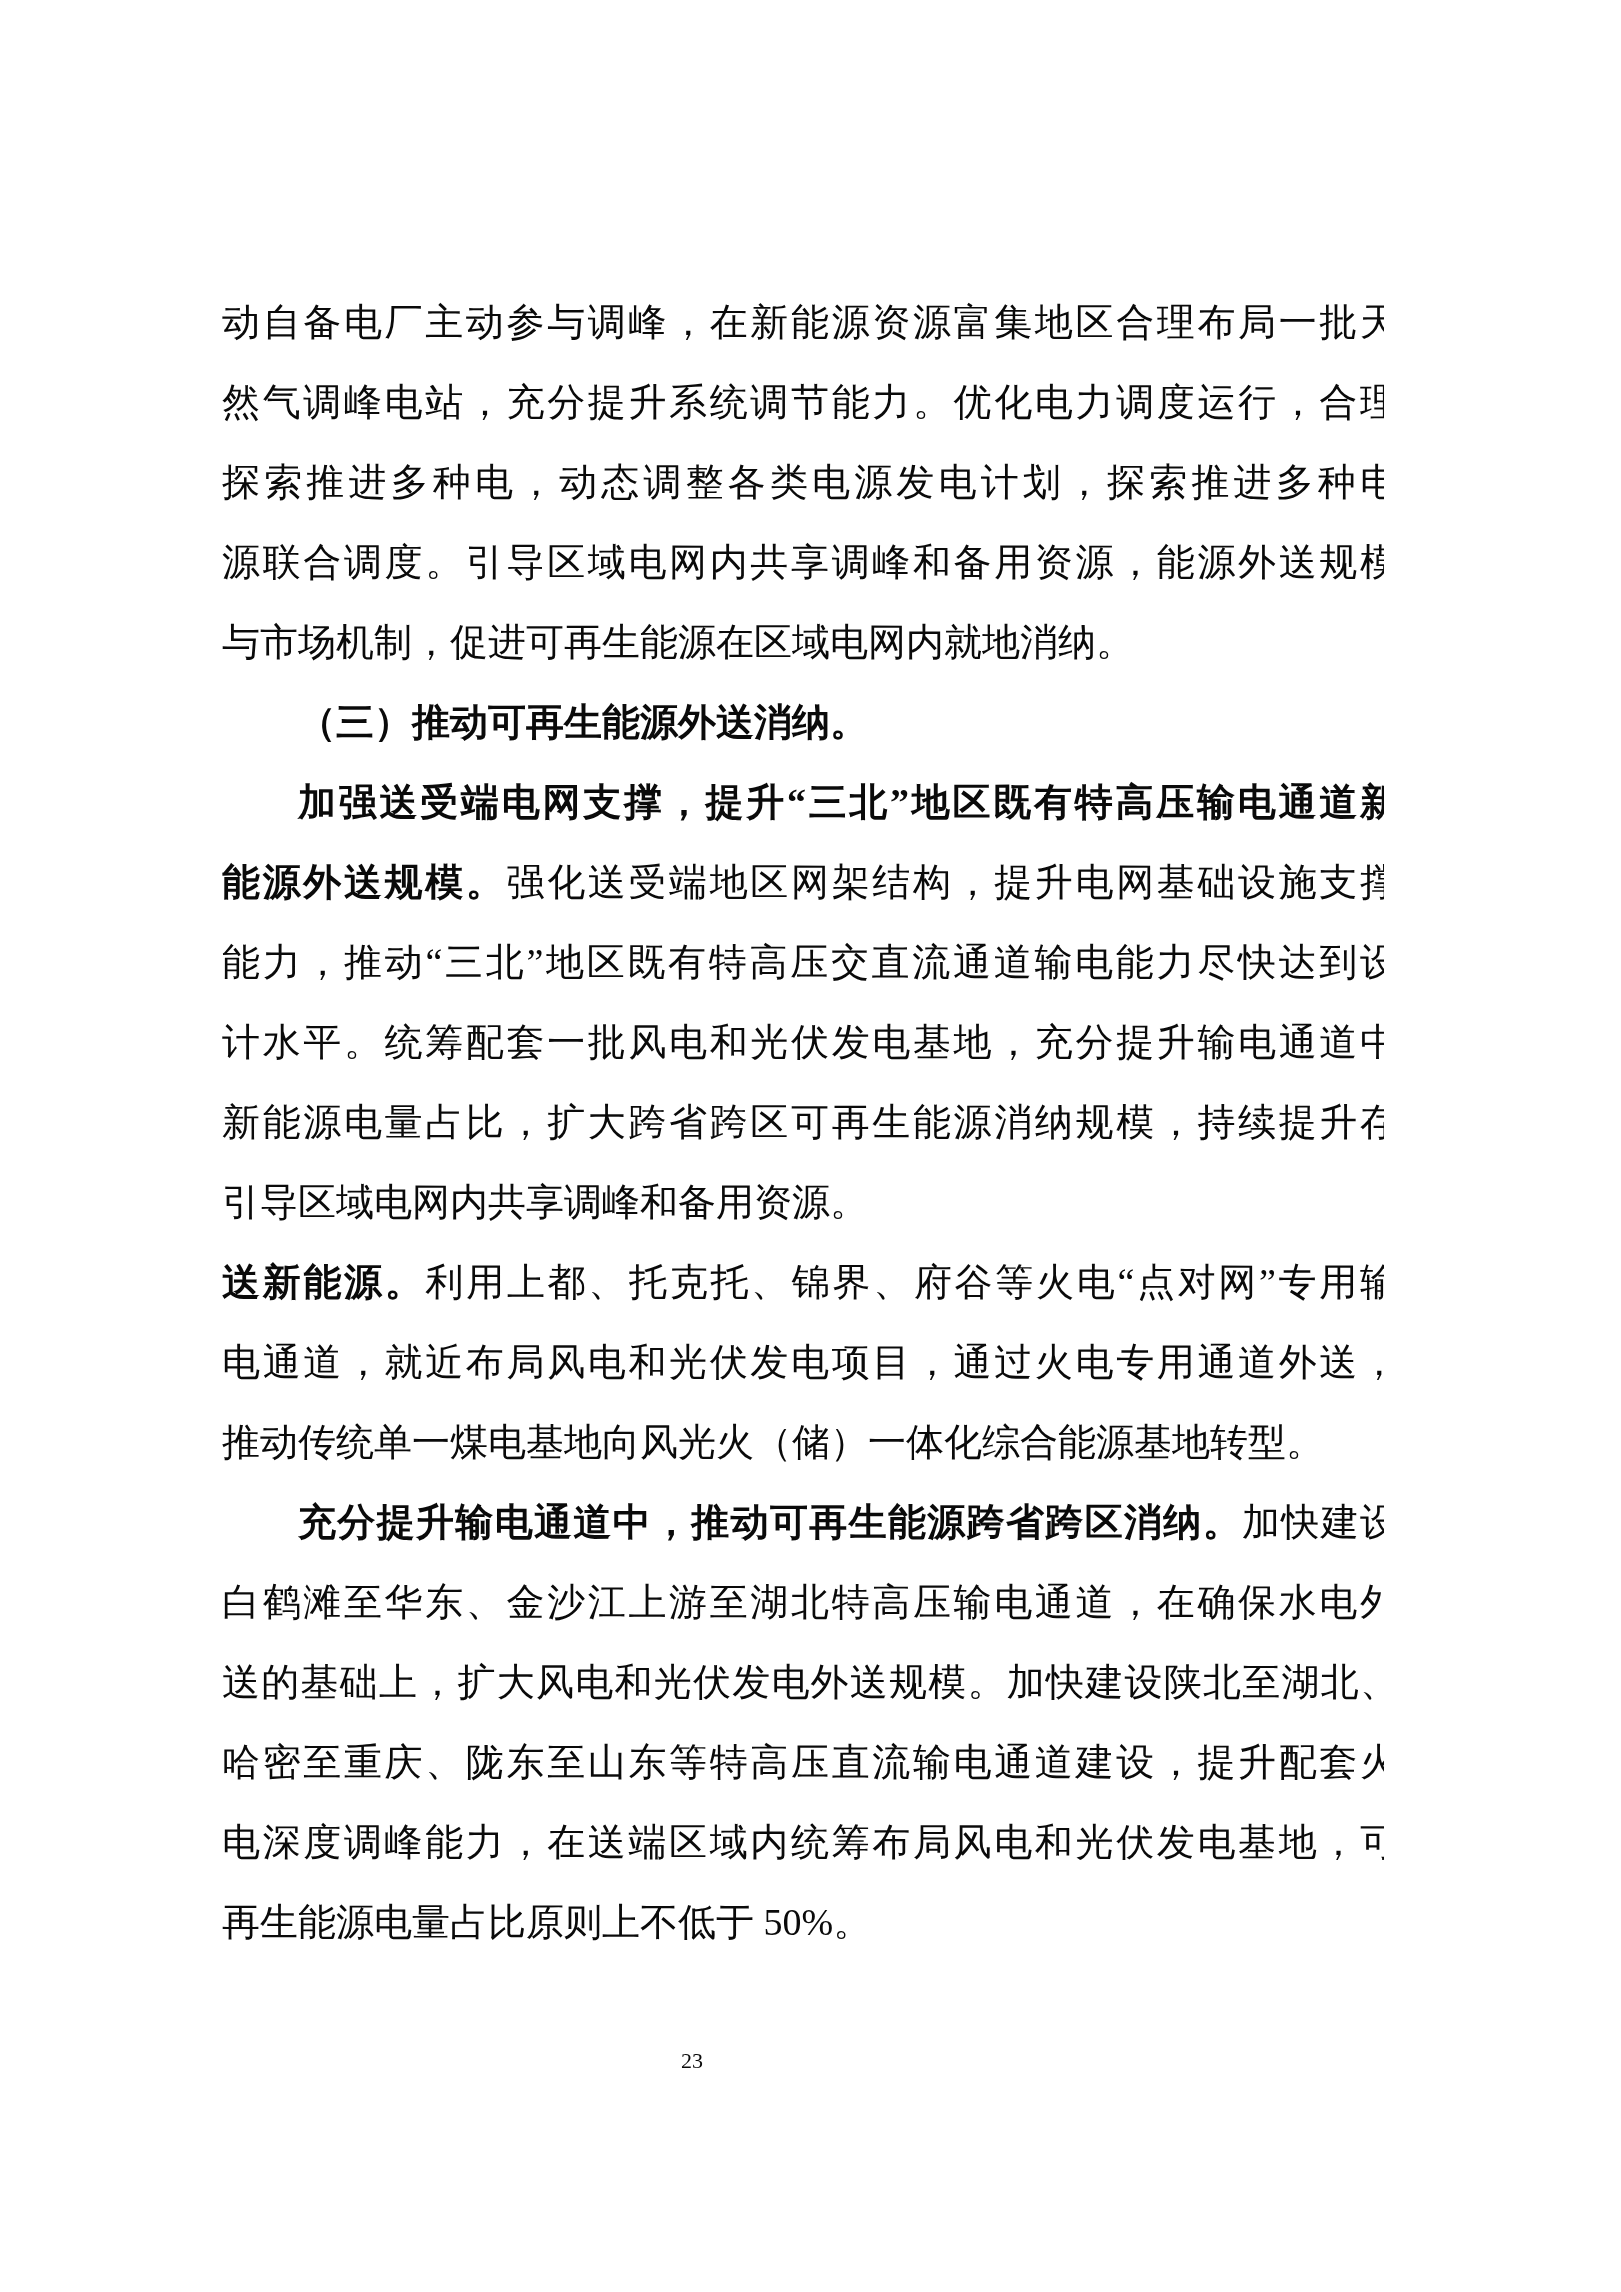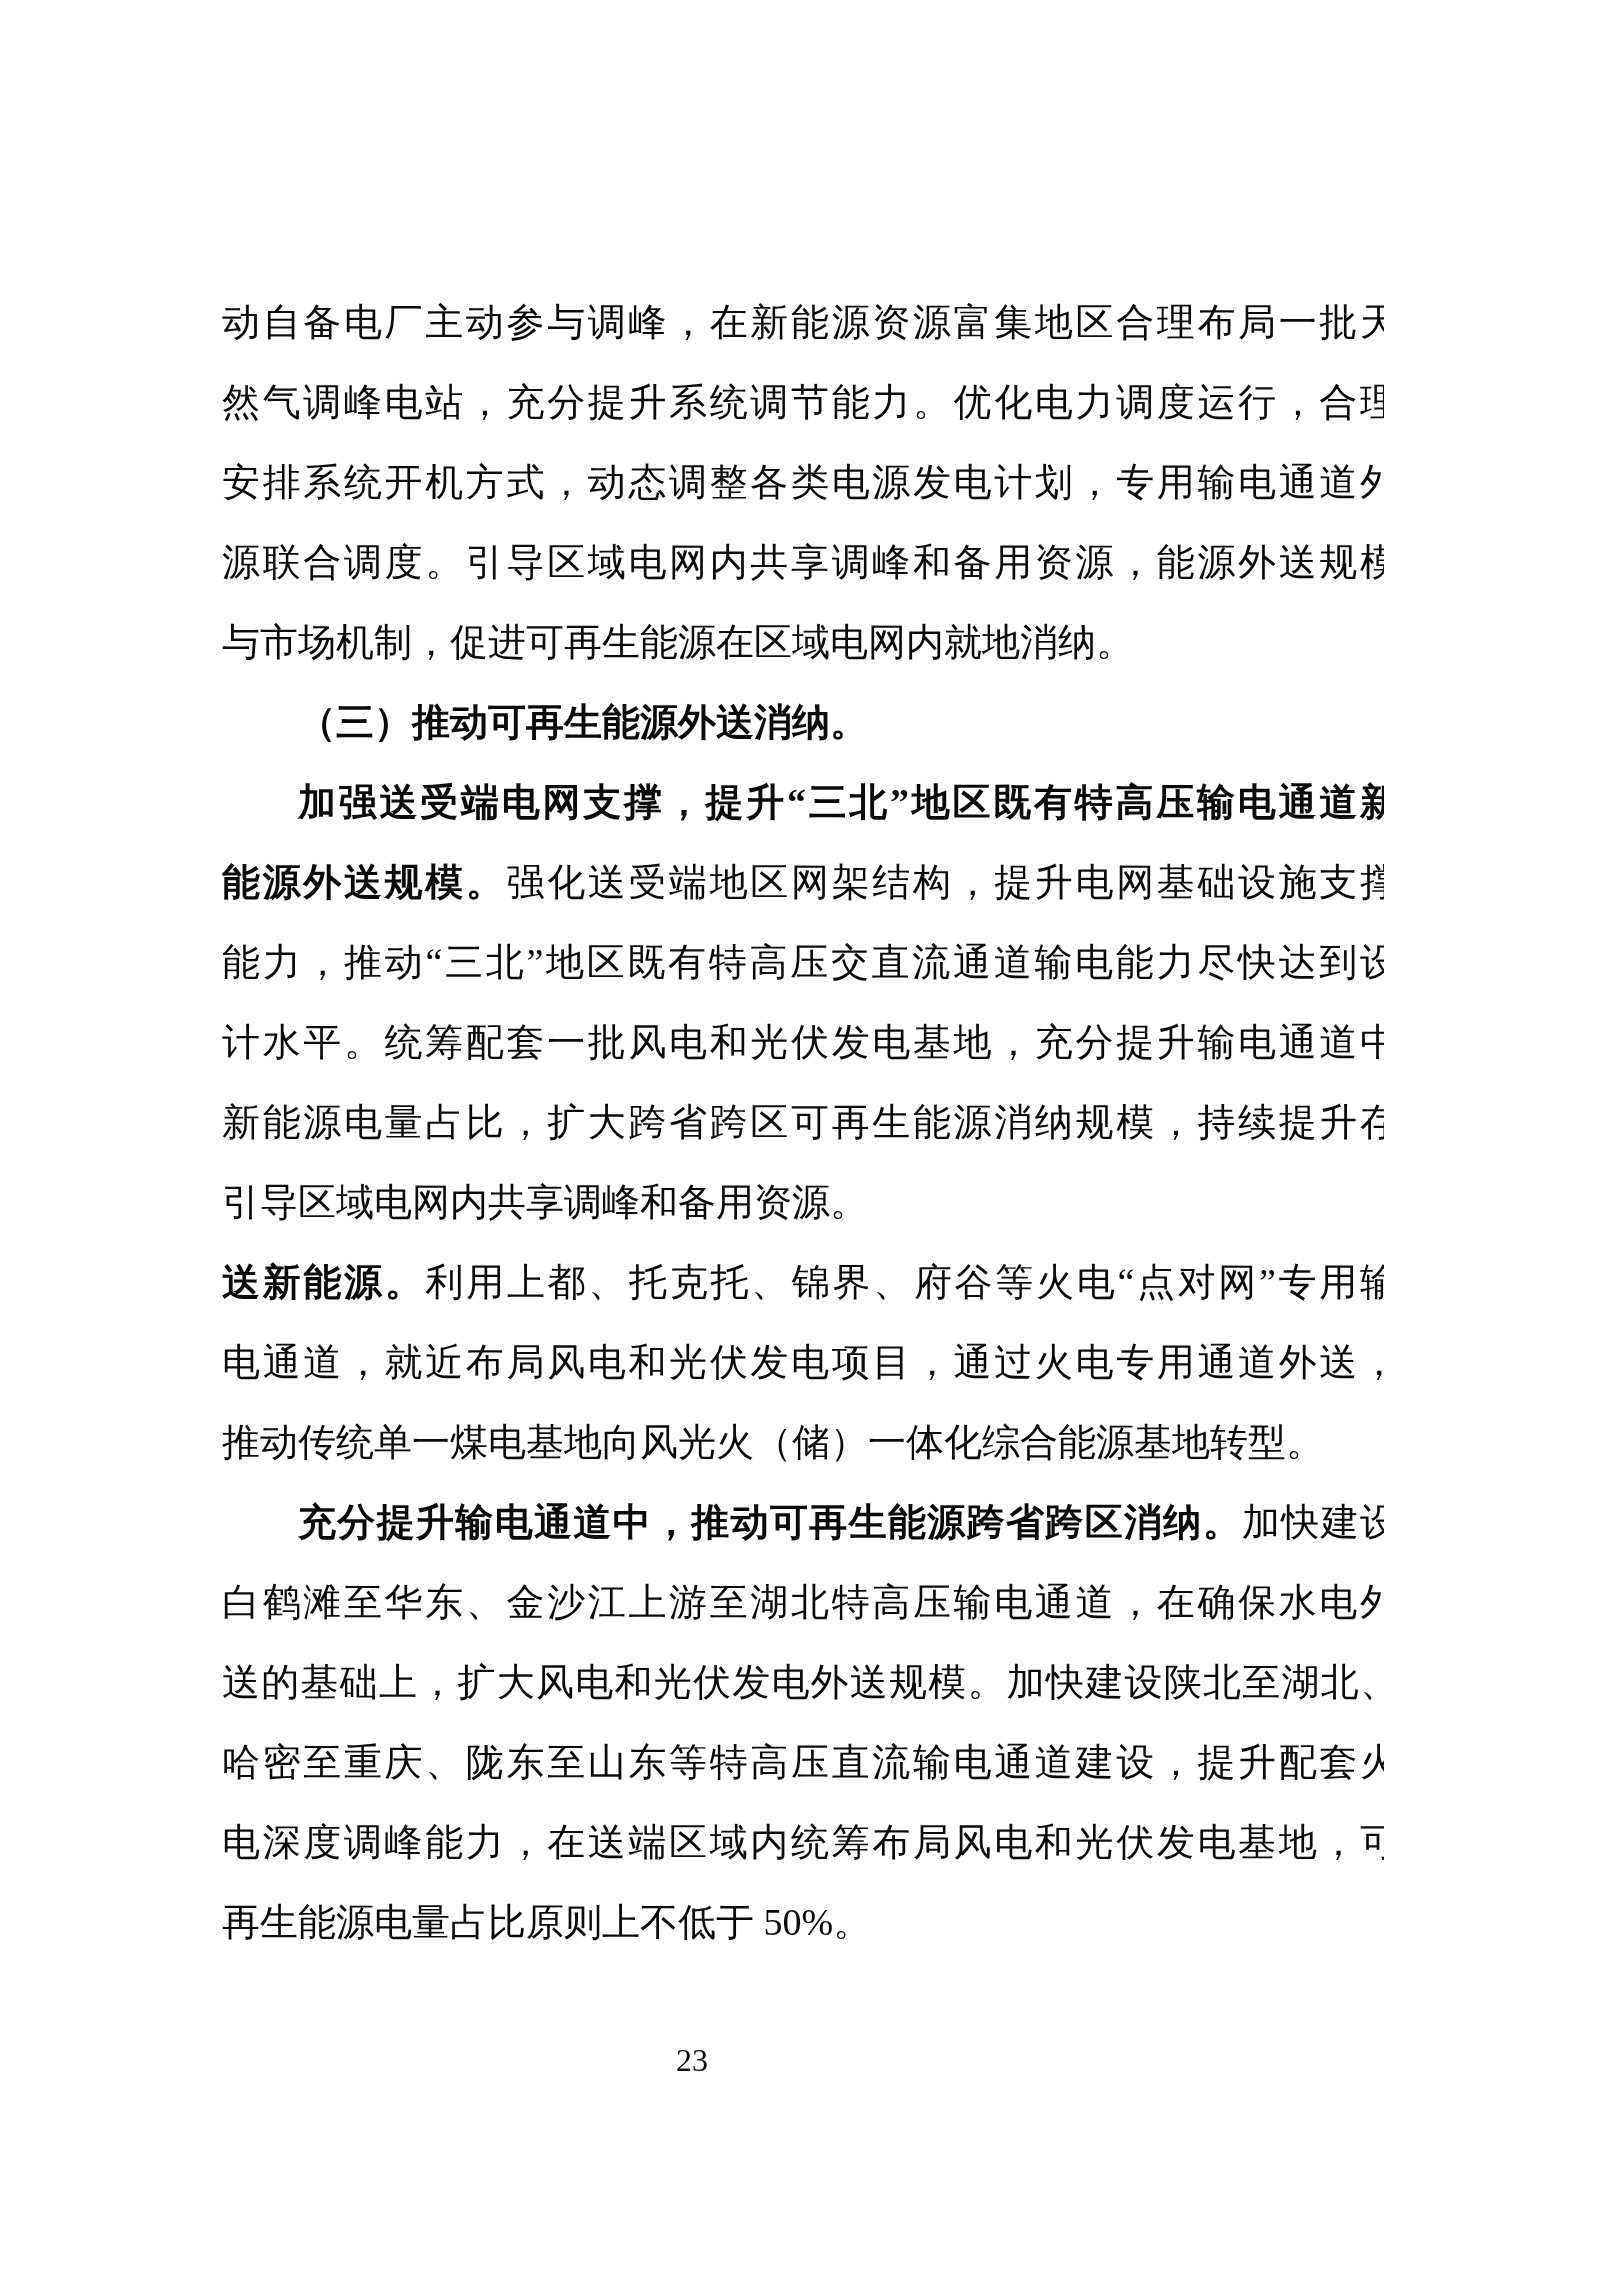--- a/index.html
+++ b/index.html
@@ -40,33 +40,33 @@
   }
   .lead-bold {
     font-weight: 700;
   }
   .page-number {
     position: absolute;
     left: 0;
     top: 2041px;
     width: 100%;
     text-align: center;
-    font-size: 32px;
+    font-size: 22px;
     line-height: 39px;
     color: #0a0a0a;
   }
 </style>
 </head>
 <body>
 
 <div class="page" style="background: rgb(255, 255, 255); color: rgb(10, 10, 10);">
   <div class="text-block">
       <div class="line"><span>动自备电厂主动参与调峰，在新能源资源富集地区合理布局一批天</span></div>
       <div class="line"><span>然气调峰电站，充分提升系统调节能力。优化电力调度运行，合理</span></div>
-      <div class="line"><span>安排系统开机方式，动态调整各类电源发电计划，专用输电通道外</span></div>
+      <div class="line"><span>探索推进多种电，动态调整各类电源发电计划，探索推进多种电</span></div>
       <div class="line"><span>源联合调度。引导区域电网内共享调峰和备用资源，能源外送规模</span></div>
       <div class="line last"><span>与市场机制，促进可再生能源在区域电网内就地消纳。</span></div>
       <div class="line indent last"><span class="lead-bold">（三）推动可再生能源外送消纳。</span></div>
       <div class="line indent"><span class="lead-bold">加强送受端电网支撑，提升“三北”地区既有特高压输电通道新</span></div>
       <div class="line"><span class="lead-bold">能源外送规模。</span><span>强化送受端地区网架结构，提升电网基础设施支撑</span></div>
       <div class="line"><span>能力，推动“三北”地区既有特高压交直流通道输电能力尽快达到设</span></div>
       <div class="line"><span>计水平。统筹配套一批风电和光伏发电基地，充分提升输电通道中</span></div>
       <div class="line"><span>新能源电量占比，扩大跨省跨区可再生能源消纳规模，持续提升存</span></div>
       <div class="line last"><span>引导区域电网内共享调峰和备用资源。</span></div>
       <div class="line"><span class="lead-bold">送新能源。</span><span>利用上都、托克托、锦界、府谷等火电“点对网”专用输</span></div>

